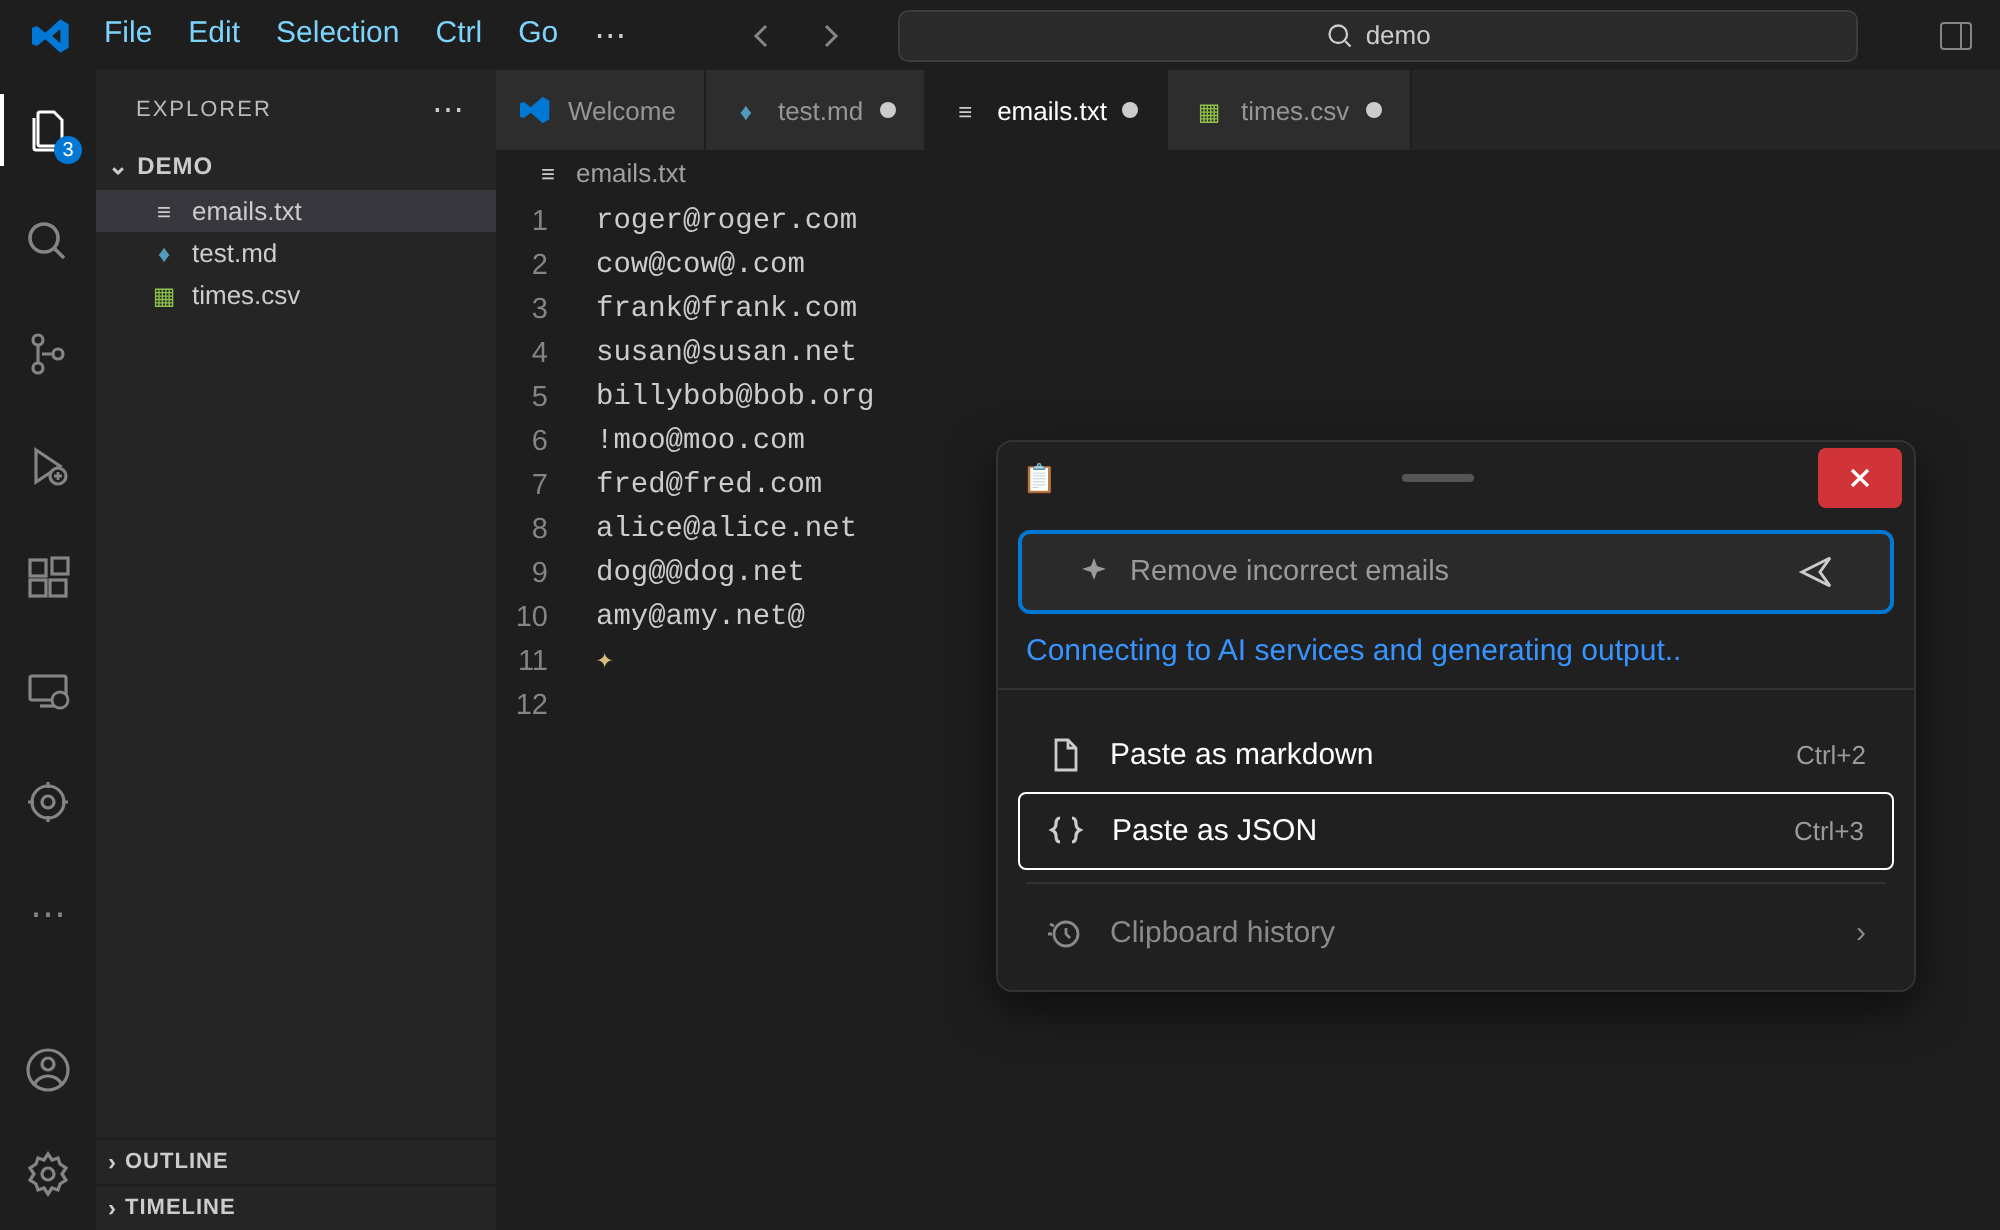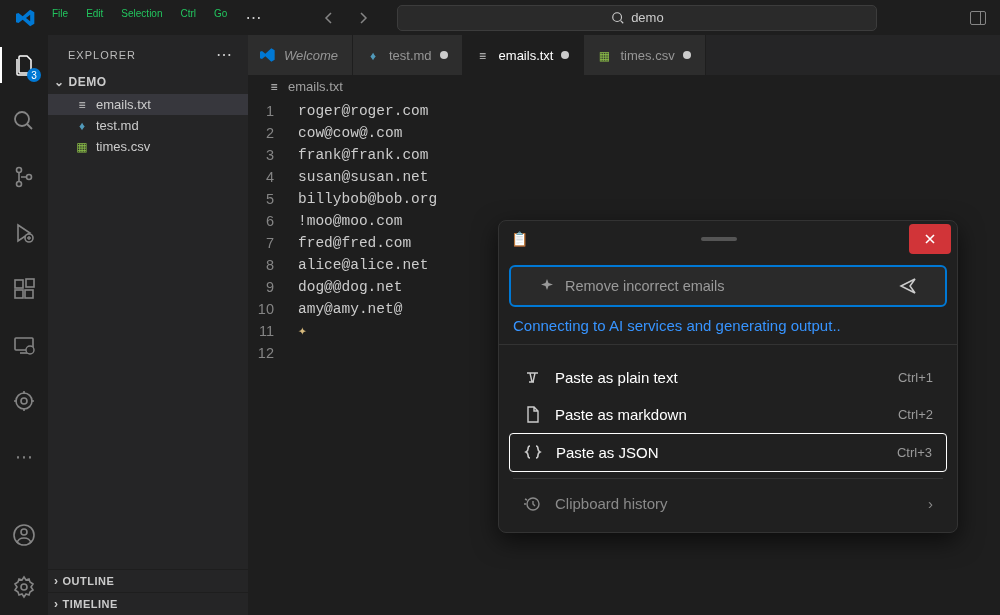--- a/index.html
+++ b/index.html
@@ -2,21 +2,21 @@
 <html><head>
   <meta charset="utf-8">
   <style>
     * { box-sizing: border-box; margin: 0; padding: 0; font-family: "Segoe UI", -apple-system, BlinkMacSystemFont, sans-serif; }
     body { width: 1000px; height: 615px; background: #1e1e1e; color: #cccccc; overflow: hidden; position: relative; }
 
     
     .title-bar { height: 35px; display: flex; align-items: center; padding: 0 8px; background: #1e1e1e; }
     .logo-slot { width: 36px; display: flex; align-items: center; justify-content: center; }
     .menu-items { display: flex; gap: 2px; }
-    .menu-item { padding: 4px 8px; font-size: 10px; color: #22c55e; cursor: pointer; border-radius: 4px; }
+    .menu-item { padding: 4px 8px; font-size: 15px; color: #7dd3fc; cursor: pointer; border-radius: 4px; }
     .menu-dots { padding: 4px 8px; color: #cccccc; font-size: 16px; letter-spacing: 2px; }
     .nav-arrows { display: flex; gap: 18px; margin-left: 50px; color: #858585; }
     .search-box { margin-left: 26px; width: 480px; height: 26px; background: #2a2a2a; border: 1px solid #3c3c3c; border-radius: 5px; display: flex; align-items: center; justify-content: center; gap: 6px; color: #cccccc; font-size: 13px; }
     .layout-icon { margin-left: auto; margin-right: 6px; width: 16px; height: 14px; border: 1px solid #858585; border-radius: 2px; position: relative; }
     .layout-icon::after { content: ""; position: absolute; top: 0; bottom: 0; right: 4px; border-left: 1px solid #858585; }
 
     
     .activity-bar { position: absolute; left: 0; top: 35px; bottom: 0; width: 48px; background: #1e1e1e; display: flex; flex-direction: column; align-items: center; padding-top: 16px; gap: 28px; }
     .activity-item { width: 28px; height: 28px; display: flex; align-items: center; justify-content: center; color: #858585; position: relative; cursor: pointer; }
     .activity-item.active { color: #ffffff; }
@@ -38,21 +38,21 @@
     .file-icon.md { color: #519aba; }
     .file-icon.csv { color: #8dc149; }
     .sidebar-bottom { position: absolute; bottom: 0; left: 0; right: 0; }
     .collapse-item { display: flex; align-items: center; gap: 4px; padding: 4px 6px; font-size: 11px; font-weight: 700; letter-spacing: 0.5px; cursor: pointer; border-top: 1px solid #1e1e1e; }
 
     
     .editor-area { position: absolute; left: 248px; top: 35px; right: 0; bottom: 0; background: #1e1e1e; }
     .tab-bar { height: 40px; display: flex; background: #252526; }
     .tab { display: flex; align-items: center; gap: 8px; padding: 0 14px 0 12px; font-size: 13px; color: #969696; cursor: pointer; background: #2d2d2d; border-right: 1px solid #1e1e1e; }
     .tab.active { background: #1e1e1e; color: #ffffff; }
-    .tab.italic { font-style: italic; }
+    .tab.italic { }
     .tab .dot { width: 8px; height: 8px; border-radius: 4px; background: #cccccc; }
     .breadcrumb { padding: 4px 18px; font-size: 13px; color: #a0a0a0; display: flex; gap: 6px; align-items: center; }
     .editor { font-family: "Consolas", "Courier New", monospace; font-size: 14.5px; line-height: 22px; padding: 2px 0; }
     .editor-line { display: flex; }
     .line-no { width: 50px; text-align: right; padding-right: 24px; color: #858585; }
     .line-content { color: #cccccc; white-space: pre; font-family: Liberation Mono, monospace; }
     .sparkle { color: #d7ba7d; }
 
     
     .popup { position: absolute; left: 498px; top: 220px; width: 460px; background: #202020; border-radius: 8px; box-shadow: 0 8px 24px rgba(0,0,0,0.6); border: 1px solid #333; }
@@ -320,29 +320,20 @@
     <span class="send-icon">
       <svg width="18" height="18" viewBox="0 0 18 18">
           <path fill="none" stroke="#cccccc" stroke-width="1.5" d="M2 9l14-7-5 7 5 7-14-7z"></path>
         </svg>
     </span>
   </div>
   <div class="status-text">Connecting to AI services and generating output..</div>
   <div class="paste-list" id="paste-list">
       <div class="paste-item">
         <span class="paste-icon">
-          <svg width="17" height="17" viewBox="0 0 17 17">
-            <path stroke="#ccc" stroke-width="1.4" fill="none" d="M3 4h11M6 4l2 9M11 4l-2 9M5 13h5"></path>
-          </svg>
-        </span>
-        <span>Paste as plain text</span>
-        <span class="shortcut">Ctrl+1</span>
-      </div>
-      <div class="paste-item">
-        <span class="paste-icon">
           <svg width="15" height="17" viewBox="0 0 15 17">
             <path stroke="#ccc" stroke-width="1.4" fill="none" d="M3 1h6l4 4v11H3V1zM9 1v4h4"></path>
           </svg>
         </span>
         <span>Paste as markdown</span>
         <span class="shortcut">Ctrl+2</span>
       </div>
       <div class="paste-item selected">
         <span class="paste-icon">
           <svg width="18" height="17" viewBox="0 0 18 17">

